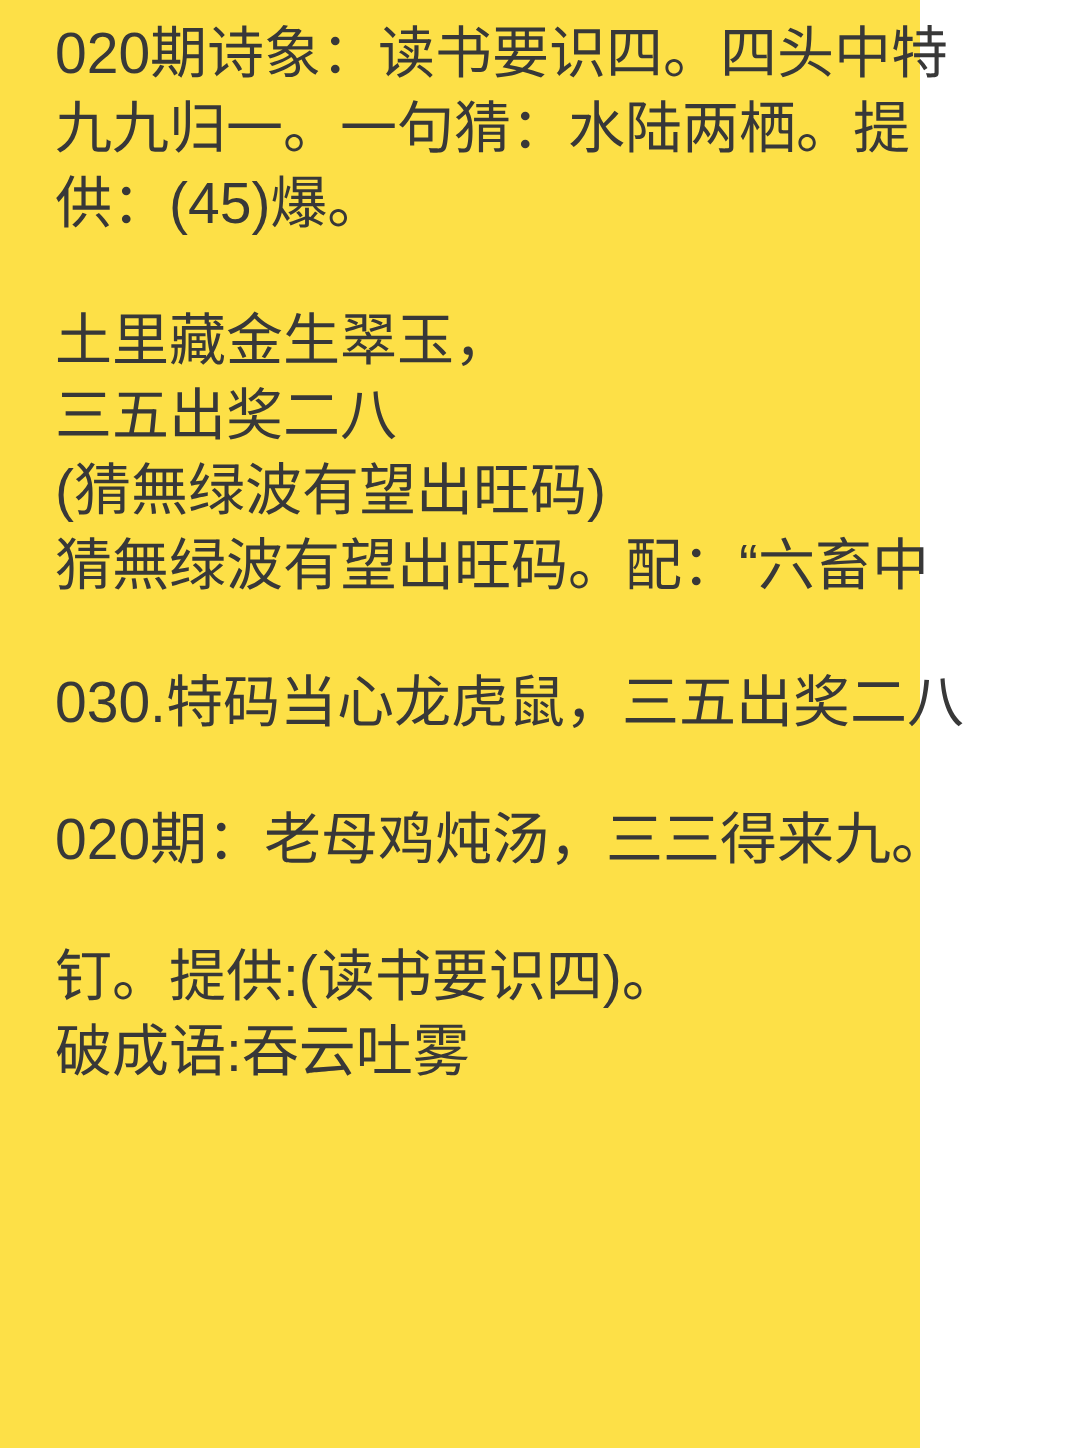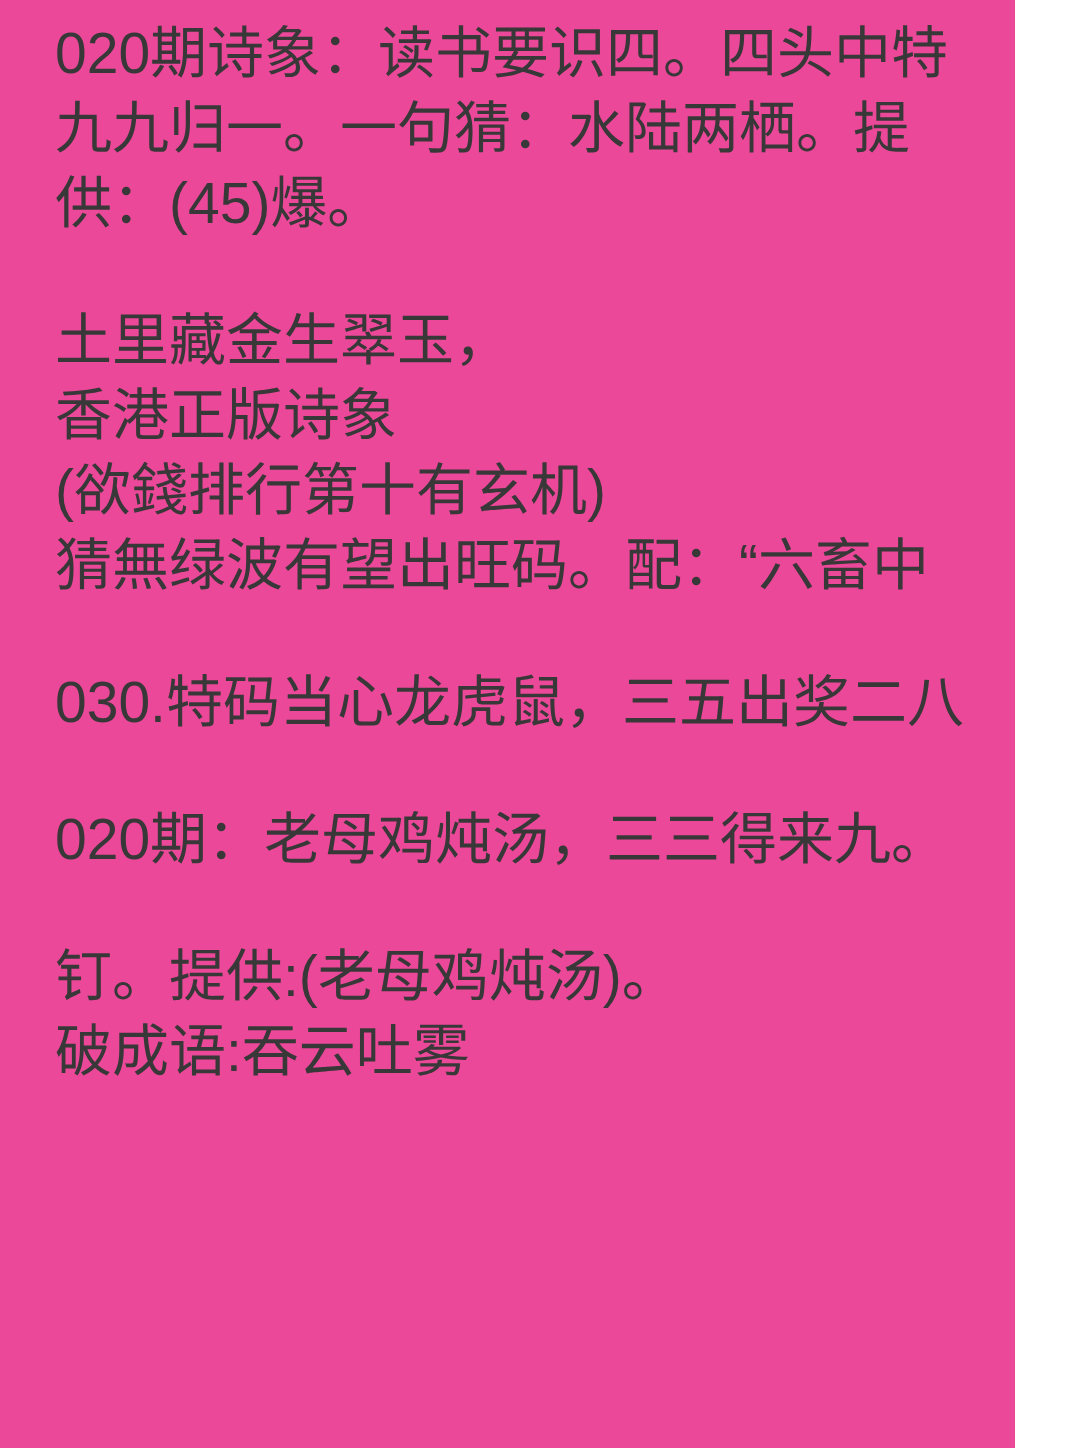--- a/index.html
+++ b/index.html
@@ -7,23 +7,23 @@
     padding: 0;
   }
   body {
     width: 1080px;
     height: 1448px;
     background: #ffffff;
     overflow: hidden;
     font-family: "Liberation Sans", "DejaVu Sans", sans-serif;
   }
   .page {
-    width: 1015px;
+    width: 920px;
     height: 1448px;
-    background: #ec4899;
+    background: #fde047;
     box-sizing: border-box;
   }
   .text-body {
     box-sizing: border-box;
     padding: 16px 40px 0 55px;
     color: #383838;
     font-size: 57px;
     line-height: 75px;
     font-weight: 400;
   }
@@ -43,28 +43,28 @@
 
 <div class="page">
   <div class="text-body" id="text-body" style="color: rgb(56, 56, 56);">
       <div class="para">
         <div class="line">020期诗象：读书要识四。四头中特</div>
         <div class="line">九九归一。一句猜：水陆两栖。提</div>
         <div class="line">供：(45)爆。</div>
       </div>
       <div class="para">
         <div class="line">土里藏金生翠玉，</div>
-        <div class="line">香港正版诗象</div>
-        <div class="line">(欲錢排行第十有玄机)</div>
+        <div class="line">三五出奖二八</div>
+        <div class="line">(猜無绿波有望出旺码)</div>
         <div class="line">猜無绿波有望出旺码。配：“六畜中</div>
       </div>
       <div class="para">
         <div class="line">030.特码当心龙虎鼠，三五出奖二八</div>
       </div>
       <div class="para">
         <div class="line">020期：老母鸡炖汤，三三得来九。</div>
       </div>
       <div class="para">
-        <div class="line">钉。提供:(老母鸡炖汤)。</div>
+        <div class="line">钉。提供:(读书要识四)。</div>
         <div class="line">破成语:吞云吐雾</div>
       </div>
     </div>
 </div>
 
 </body></html>

